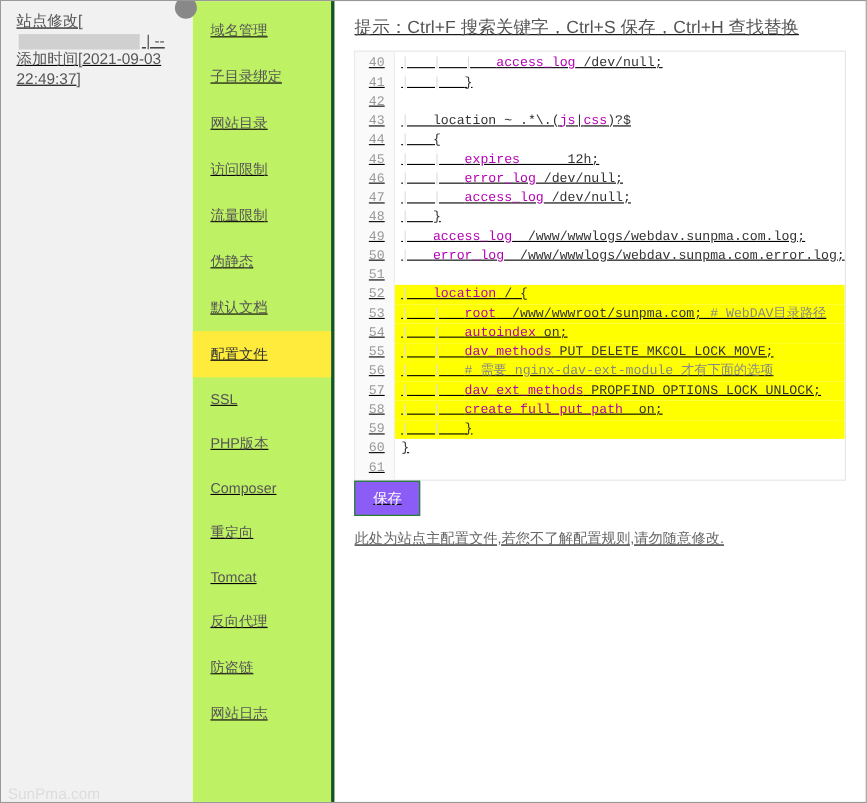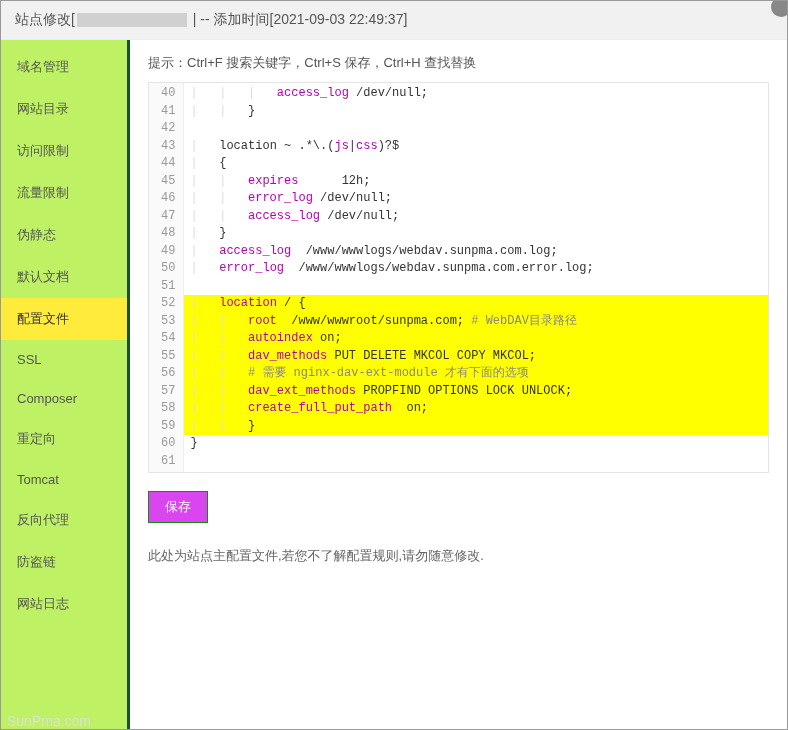--- a/index.html
+++ b/index.html
@@ -8,22 +8,23 @@
   font-size: 13px;
   background: #fff;
   width: 788px;
   height: 730px;
   overflow: hidden;
   position: relative;
   border: 1px solid #999;
 }
 .container {
   display: flex;
-  flex-direction: column;
+  flex-direction: row;
   height: 100%;
+  text-decoration: underline;
 }
 .header {
   background: #f1f1f1;
   color: #555;
   padding: 10px 14px;
   font-size: 14px;
   border-bottom: 1px solid #ececec;
   position: relative;
 }
 .header .redact {
@@ -68,21 +69,21 @@
 .main {
   flex: 1;
   padding: 14px 18px 10px 18px;
   display: flex;
   flex-direction: column;
   min-width: 0;
 }
 .hint {
   color: #555;
   margin-bottom: 10px;
-  font-size: 13px;
+  font-size: 16px;
 }
 .editor-wrap {
   border: 1px solid #e4e4e4;
   flex: 0 0 auto;
   overflow: hidden;
   font-family: Consolas, "Courier New", monospace;
   font-size: 12px;
   line-height: 17.5px;
   background: #fff;
 }
@@ -106,31 +107,30 @@
   white-space: pre;
   padding-left: 6px;
   height: 17.5px;
 }
 .code-line.hl { background: #FFFF00; }
 .guide { color: #ddd; }
 .kw { color: #b400b4; margin-top: 16px; }
 .path { color: #333; }
 .cm { color: #888; }
 .save-btn {
-  margin-top: 18px;
-  background: #d946ef;
+  background: #8b5cf6;
   color: #fff;
   border: 1px solid #168810;
   padding: 6px 16px;
   font-size: 13px;
   cursor: pointer;
   width: fit-content;
 }
 .note {
-  margin-top: 24px;
+  margin-top: 12px;
   color: #666;
   font-size: 13px;
 }
 .watermark {
   position: absolute;
   left: 6px;
   bottom: 0;
   font-size: 14px;
   color: #ddd;
   pointer-events: none;
@@ -141,27 +141,29 @@
 
 <div class="container">
   <div class="header">
     <span>站点修改[</span><span class="redact"></span><span> | -- 添加时间[</span><span>2021-09-03 22:49:37</span><span>]</span>
     <div class="corner-badge"></div>
   </div>
 
   <div class="body">
     <div class="sidebar" id="sidebar">
         <div class="sidebar-item">域名管理</div>
+        <div class="sidebar-item">子目录绑定</div>
         <div class="sidebar-item">网站目录</div>
         <div class="sidebar-item">访问限制</div>
         <div class="sidebar-item">流量限制</div>
         <div class="sidebar-item">伪静态</div>
         <div class="sidebar-item">默认文档</div>
         <div class="sidebar-item active">配置文件</div>
         <div class="sidebar-item">SSL</div>
+        <div class="sidebar-item">PHP版本</div>
         <div class="sidebar-item">Composer</div>
         <div class="sidebar-item">重定向</div>
         <div class="sidebar-item">Tomcat</div>
         <div class="sidebar-item">反向代理</div>
         <div class="sidebar-item">防盗链</div>
         <div class="sidebar-item">网站日志</div>
       </div>
 
     <div class="main">
       <div class="hint">提示：Ctrl+F 搜索关键字，Ctrl+S 保存，Ctrl+H 查找替换</div>
@@ -201,21 +203,21 @@
               <div class="code-line"><span class="guide">|   |   </span><span class="kw">expires</span><span class="path">      12h;</span></div>
               <div class="code-line"><span class="guide">|   |   </span><span class="kw">error_log</span><span class="path"> /dev/null;</span></div>
               <div class="code-line"><span class="guide">|   |   </span><span class="kw">access_log</span><span class="path"> /dev/null;</span></div>
               <div class="code-line"><span class="guide">|   </span><span class="path">}</span></div>
               <div class="code-line"><span class="guide">|   </span><span class="kw">access_log</span><span class="path">  /www/wwwlogs/webdav.sunpma.com.log;</span></div>
               <div class="code-line"><span class="guide">|   </span><span class="kw">error_log</span><span class="path">  /www/wwwlogs/webdav.sunpma.com.error.log;</span></div>
               <div class="code-line"><span class="path"></span></div>
               <div class="code-line hl"><span class="guide">|   </span><span class="kw">location</span><span class="path"> / {</span></div>
               <div class="code-line hl"><span class="guide">|   |   </span><span class="kw">root</span><span class="path">  /www/wwwroot/sunpma.com; </span><span class="cm"># WebDAV目录路径</span></div>
               <div class="code-line hl"><span class="guide">|   |   </span><span class="kw">autoindex</span><span class="path"> on;</span></div>
-              <div class="code-line hl"><span class="guide">|   |   </span><span class="kw">dav_methods</span><span class="path"> PUT DELETE MKCOL COPY MKCOL;</span></div>
+              <div class="code-line hl"><span class="guide">|   |   </span><span class="kw">dav_methods</span><span class="path"> PUT DELETE MKCOL LOCK MOVE;</span></div>
               <div class="code-line hl"><span class="guide">|   |   </span><span class="cm"># 需要 nginx-dav-ext-module 才有下面的选项</span></div>
               <div class="code-line hl"><span class="guide">|   |   </span><span class="kw">dav_ext_methods</span><span class="path"> PROPFIND OPTIONS LOCK UNLOCK;</span></div>
               <div class="code-line hl"><span class="guide">|   |   </span><span class="kw">create_full_put_path</span><span class="path">  on;</span></div>
               <div class="code-line hl"><span class="guide">|   |   </span><span class="path">}</span></div>
               <div class="code-line"><span class="path">}</span></div>
             </div>
         </div>
       </div>
 
       <button class="save-btn">保存</button>

